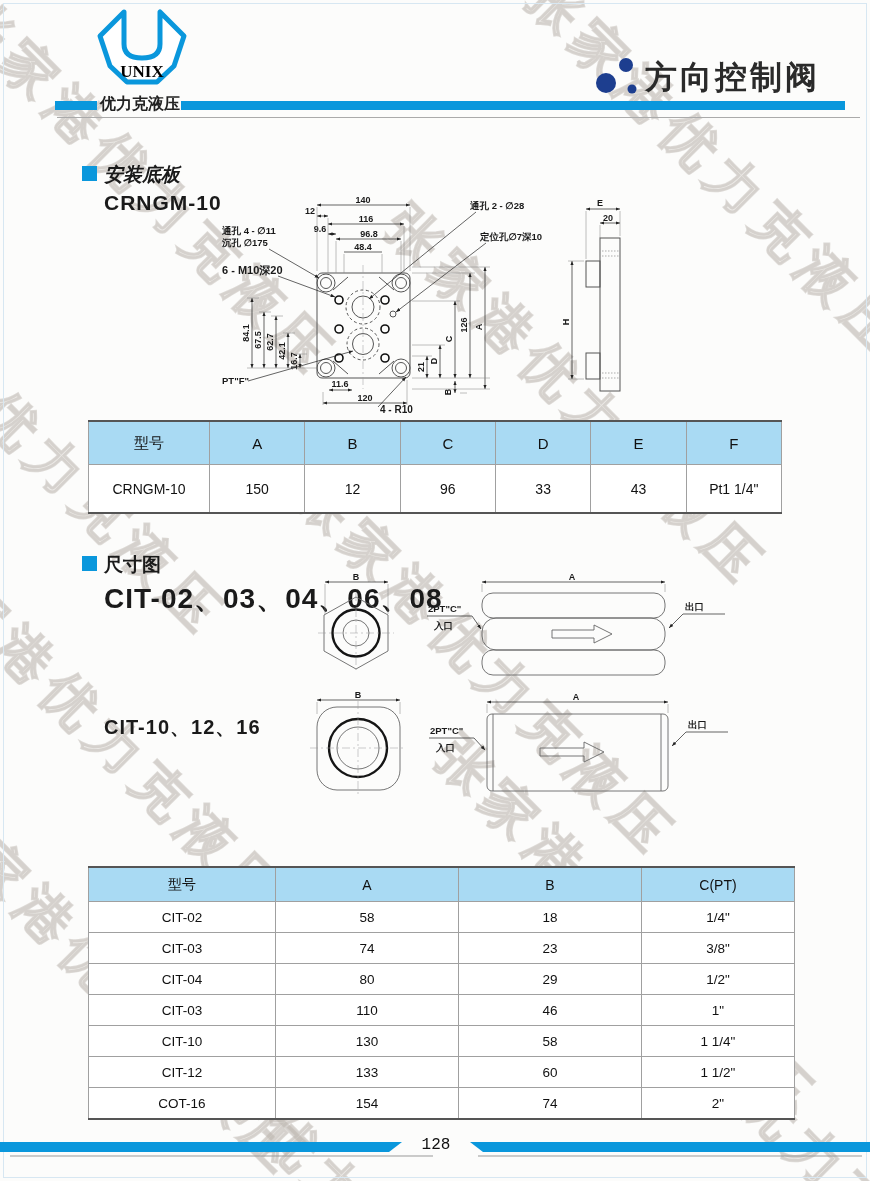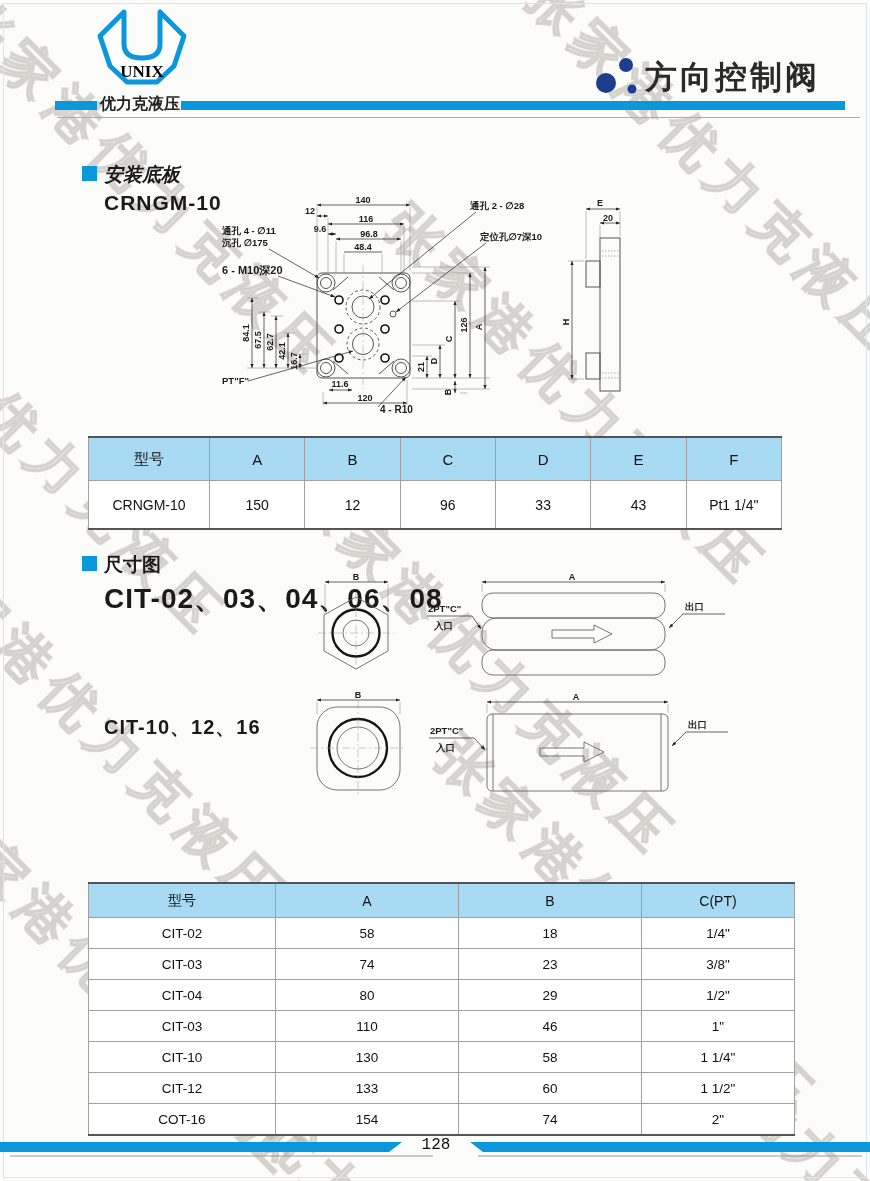--- a/index.html
+++ b/index.html
@@ -16,21 +16,21 @@
   .brand-bar{position:absolute;background:#0a97dc;height:9px;}
   .brand-sub{position:absolute;left:100px;top:94px;font-size:16px;font-weight:bold;color:#222;}
   .hairline{position:absolute;background:#aaa;height:1px;}
   .page-title{position:absolute;left:645px;top:56px;font-size:32px;font-weight:bold;
               letter-spacing:3px;color:#2a2a2a;}
   
   .sec-bullet{position:absolute;width:15px;height:15px;background:#0a97dc;}
   .sec-title{position:absolute;font-size:19px;font-weight:bold;color:#1a1a1a;}
   .model-label{position:absolute;font-size:21px;font-weight:600;color:#1a1a1a;letter-spacing:1px;}
   
-  table{border-collapse:collapse;table-layout:fixed;width:694px;background:#fff;margin-top:16px;}
+  table{border-collapse:collapse;table-layout:fixed;width:694px;background:#fff;}
   table{border-top:2px solid #555;border-bottom:2px solid #555;}
   th,td{border:1px solid #a0a0a0;text-align:center;font-weight:normal;color:#111;}
   th{background:#a9daf3;}
   #t1 th{height:40px;font-size:15px;}
   #t1 td{height:45px;font-size:14px;}
   #t1 th:first-child,#t1 td:first-child{width:118px;}
   #t2 th{height:31px;font-size:14px;}
   #t2 td{height:28px;font-size:13.5px;}
   #t2 th:nth-child(1){width:184px}#t2 th:nth-child(2){width:180px}
   #t2 th:nth-child(3){width:180px}#t2 th:nth-child(4){width:150px}

